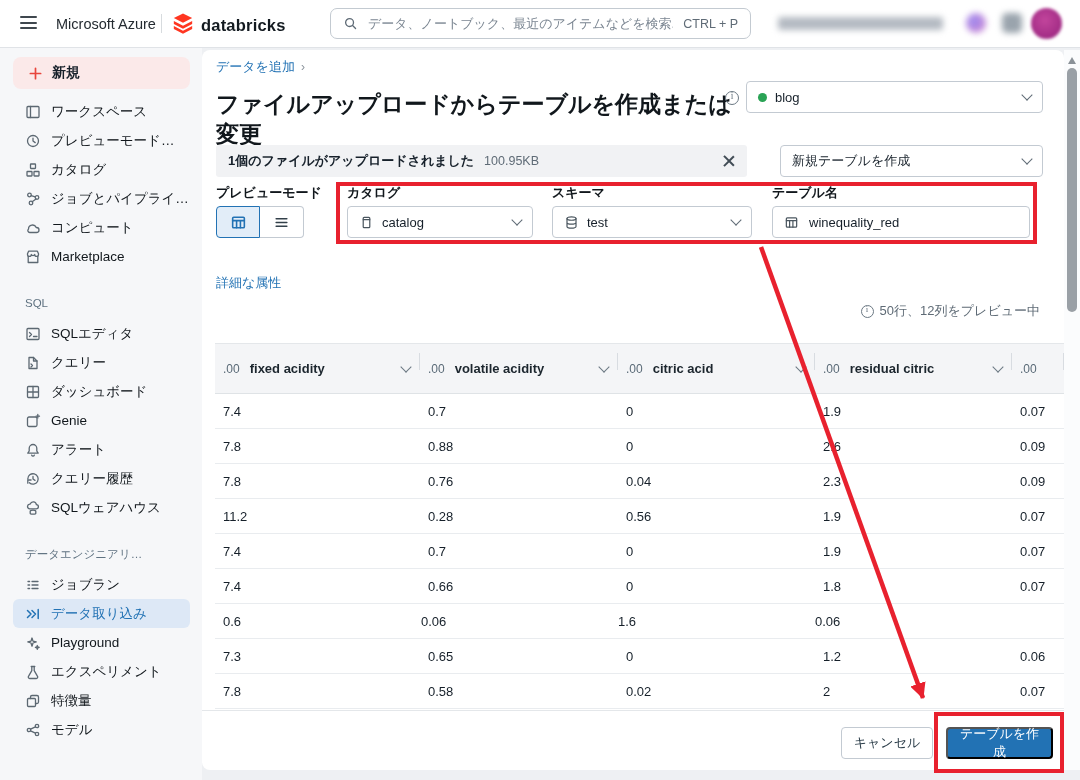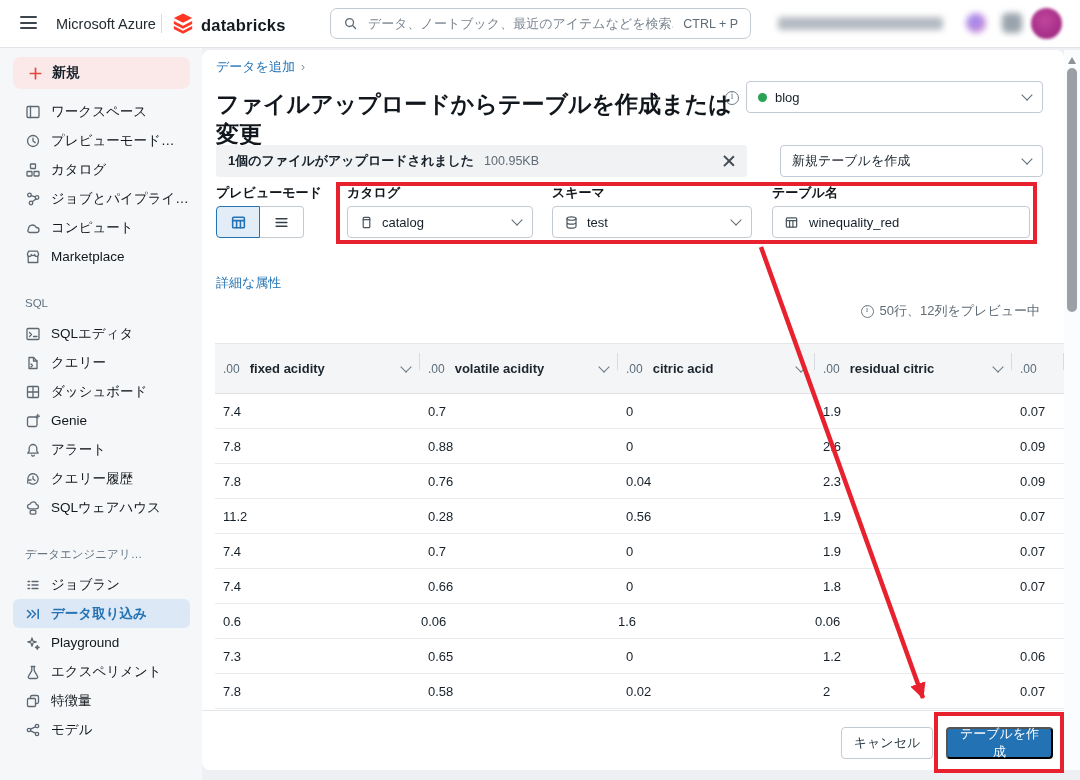--- a/index.html
+++ b/index.html
@@ -23,21 +23,21 @@
   .blur-icon2{position:absolute;left:1002px;top:13px;width:20px;height:20px;border-radius:5px;background:#9aa4ad;filter:blur(3px);}
   .avatar{position:absolute;left:1031px;top:8px;width:31px;height:31px;border-radius:50%;background:radial-gradient(circle at 45% 40%,#c2459c 0%,#a22c85 70%,#8d2373 100%);filter:blur(1.5px);}
 
   
   .sidebar{position:absolute;left:0;top:47px;width:202px;height:733px;background:#f6f7f9;box-sizing:border-box;padding-top:10px;overflow:hidden;}
   .new-btn{margin:0 12px 8px 13px;height:32px;background:#fbe9e9;border-radius:8px;display:flex;align-items:center;gap:9px;padding-left:15px;cursor:pointer;}
   .new-btn .nb-label{font-size:14px;font-weight:700;color:#16202a;}
   .sitem{height:29px;display:flex;align-items:center;gap:10px;padding:0 8px 0 25px;font-size:13.5px;color:#11171c;cursor:pointer;white-space:nowrap;overflow:hidden;}
   .sitem .slabel{overflow:hidden;text-overflow:ellipsis;}
   .sitem svg{flex:none;stroke:#5c6872;fill:none;stroke-width:1.3;stroke-linecap:round;stroke-linejoin:round;}
-  .sitem.active{background:#dde8f6;border-radius:6px;margin:0 12px 0 13px;padding-left:12px;color:#2272b4;font-weight:700;}
+  .sitem.active{background:#dde8f6;border-radius:6px;margin:0 12px 0 13px;padding-left:12px;color:#2272b4;font-weight:400;}
   .sitem.active svg{stroke:#2272b4;stroke-width:1.5;}
   .shead{height:20px;margin-top:22px;margin-bottom:6px;padding-left:25px;font-size:11.5px;color:#5f7281;display:flex;align-items:center;white-space:nowrap;overflow:hidden;}
 
   
   .card{position:absolute;left:202px;top:50px;width:862px;height:720px;background:#fff;border-radius:8px;z-index:1;overflow:hidden;}
   .breadcrumb{position:absolute;left:14px;top:8px;font-size:13px;color:#2272b4;display:flex;gap:6px;align-items:center;}
   .breadcrumb .crumb-sep{color:#8b949c;font-size:12px;}
   .page-title{position:absolute;left:14px;top:24px;width:516px;font-size:23px;line-height:30px;font-weight:700;color:#11171c;}
   .info-circle{position:absolute;left:523px;top:41px;width:14px;height:14px;border:1.3px solid #6b7883;border-radius:50%;box-sizing:border-box;cursor:pointer;}
   .info-circle::after{content:"i";position:absolute;left:0;right:0;top:-1px;text-align:center;font-size:9.5px;color:#6b7883;font-family:"Liberation Serif",serif;}

